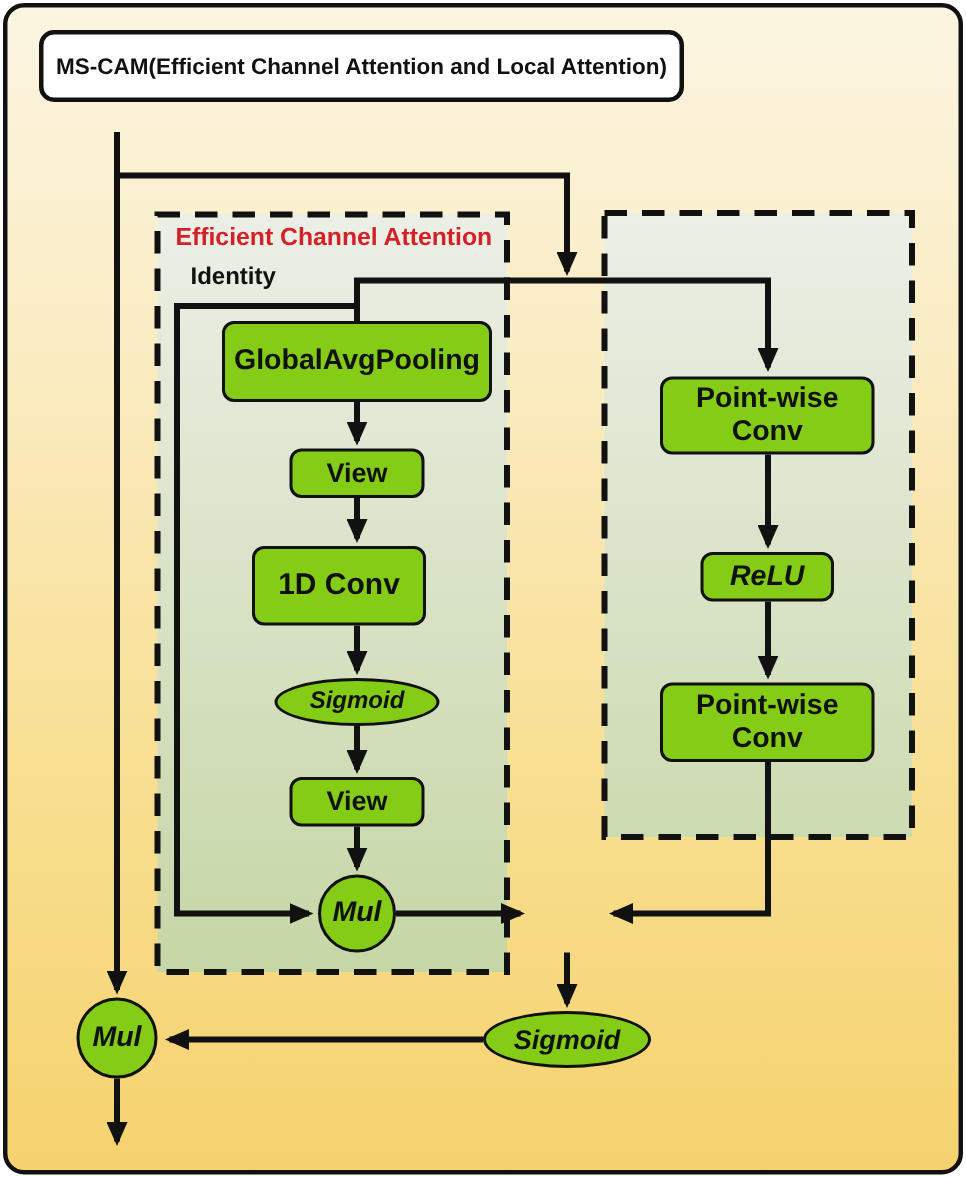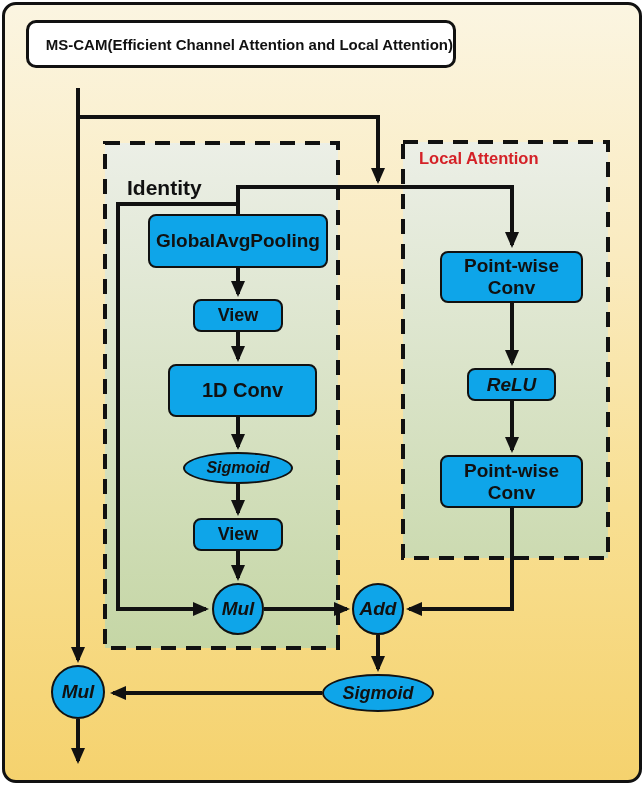--- a/index.html
+++ b/index.html
@@ -9,37 +9,37 @@
     overflow:hidden;
   }
   .frame {
     position:absolute; inset:2px; border:3px solid #111; border-radius:14px;
     background:linear-gradient(180deg,#FBF5E1 0%,#FAEBC0 32%,#F8DF92 65%,#F5D26E 100%);
   }
   svg.layer { position:absolute; left:0; top:0; width:644px; height:785px; }
   .title-box {
     position:absolute; left:26px; top:20px; width:430px; height:48px;
     background:#fff; border:3px solid #111; border-radius:10px;
-    display:flex; align-items:center; justify-content:flex-end;
+    display:flex; align-items:center; justify-content:center;
     font-weight:700; font-size:15px; white-space:nowrap; box-sizing:border-box;
   }
   .group-label { position:absolute; font-weight:700; font-size:16.5px; color:#D42127; white-space:nowrap; }
   .eca-label { left:117px; top:149px; }
   .la-label  { left:419px; top:149px; }
-  .identity-label { position:absolute; left:127px; top:176px; font-weight:700; font-size:21px; }
+  .identity-label { position:absolute; left:127px; top:176px; font-weight:700; font-size:16px; }
   .node {
-    position:absolute; background:#0ea5e9; border:2.5px solid #111;
+    position:absolute; background:#84cc16; border:2.5px solid #111;
     display:flex; align-items:center; justify-content:center;
     font-weight:700; text-align:center; box-sizing:border-box; line-height:1.15;
   }
   .rect { border-radius:8px; }
   .round { border-radius:50%;font-style:italic; }
   .gap      { left:148px; top:214px; width:180px; height:54px; font-size:19px; white-space:nowrap; }
   .view1    { left:193px; top:299px; width:90px;  height:33px; font-size:18px; }
-  .conv1d   { left:168px; top:364px; width:149px; height:53px; font-size:20px; }
+  .conv1d   { left:168px; top:364px; width:116px; height:53px; font-size:20px; }
   .sigmoid1 { left:183px; top:452px; width:110px; height:32px; font-size:16px; }
   .view2    { left:193px; top:518px; width:90px;  height:33px; font-size:18px; }
   .mul1     { left:212px; top:583px; width:52px;  height:52px; font-size:19px; }
   .pwconv1  { left:440px; top:251px; width:143px; height:52px; font-size:19px; }
   .relu     { left:467px; top:368px; width:89px;  height:33px; font-size:19px;font-style:italic; }
   .pwconv2  { left:440px; top:455px; width:143px; height:53px; font-size:19px; }
   .add      { left:352px; top:583px; width:52px;  height:52px; font-size:19px; }
   .sigmoid2 { left:322px; top:674px; width:112px; height:38px; font-size:18px; }
   .mul2     { left:51px;  top:665px; width:54px;  height:54px; font-size:19px; }
 </style>
@@ -80,28 +80,27 @@
       <path d="M378 635 V669" marker-end="url(#ah)"></path>
       <path d="M322 693 H113" marker-end="url(#ah)"></path>
       <path d="M78 719 V761" marker-end="url(#ah)"></path>
     </g>
   </svg>
 
   <div class="title-box">
     <span>MS-CAM(Efficient Channel Attention and Local Attention)</span>
   </div>
 
-  <div class="group-label la-label">Local Attention</div>
+  <div class="group-label eca-label">Efficient Channel Attention</div>
   <div class="identity-label">Identity</div>
 
   <div class="node rect gap">GlobalAvgPooling</div>
   <div class="node rect view1">View</div>
   <div class="node rect conv1d">1D Conv</div>
   <div class="node round sigmoid1">Sigmoid</div>
   <div class="node rect view2">View</div>
   <div class="node round mul1">Mul</div>
   <div class="node rect pwconv1">Point-wise Conv</div>
   <div class="node rect relu">ReLU</div>
   <div class="node rect pwconv2">Point-wise Conv</div>
-  <div class="node round add">Add</div>
   <div class="node round sigmoid2">Sigmoid</div>
   <div class="node round mul2">Mul</div>
 </div>
 
 </body></html>

